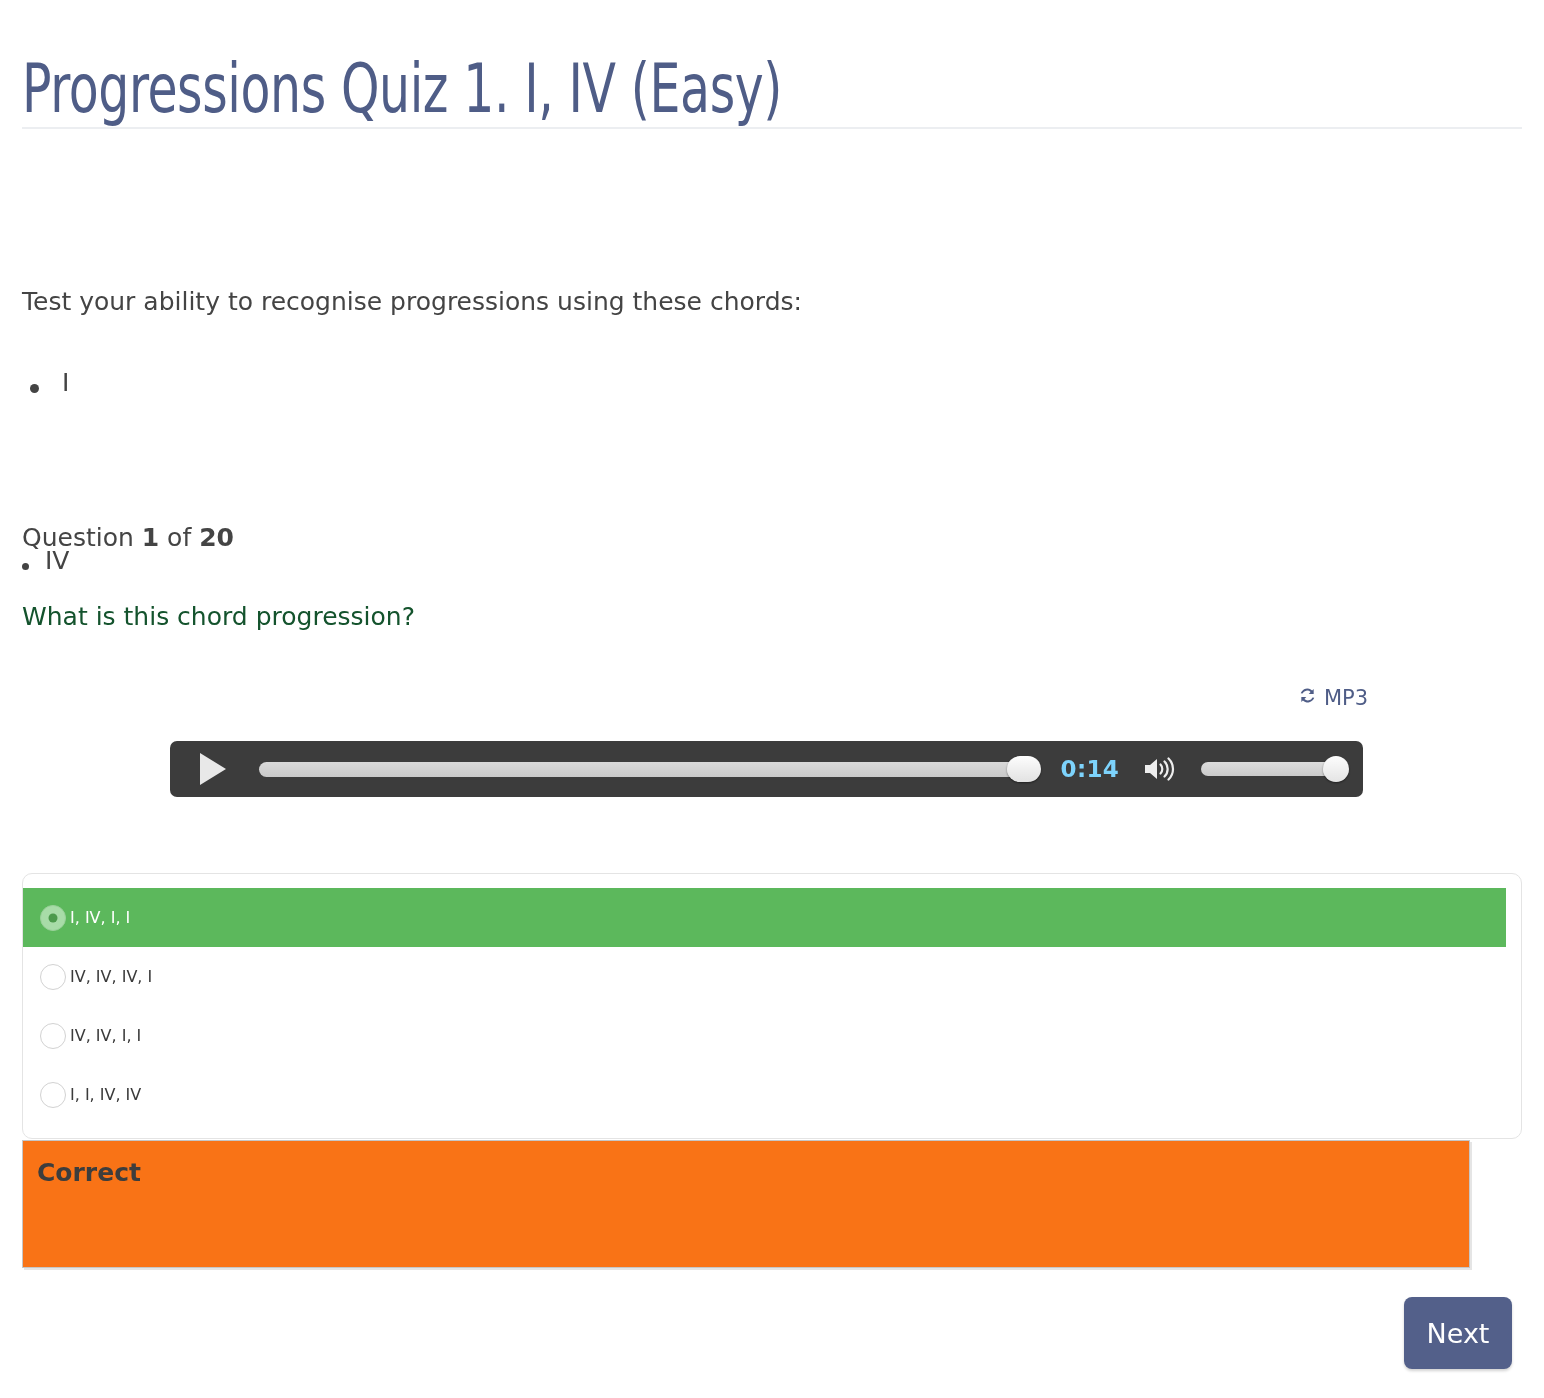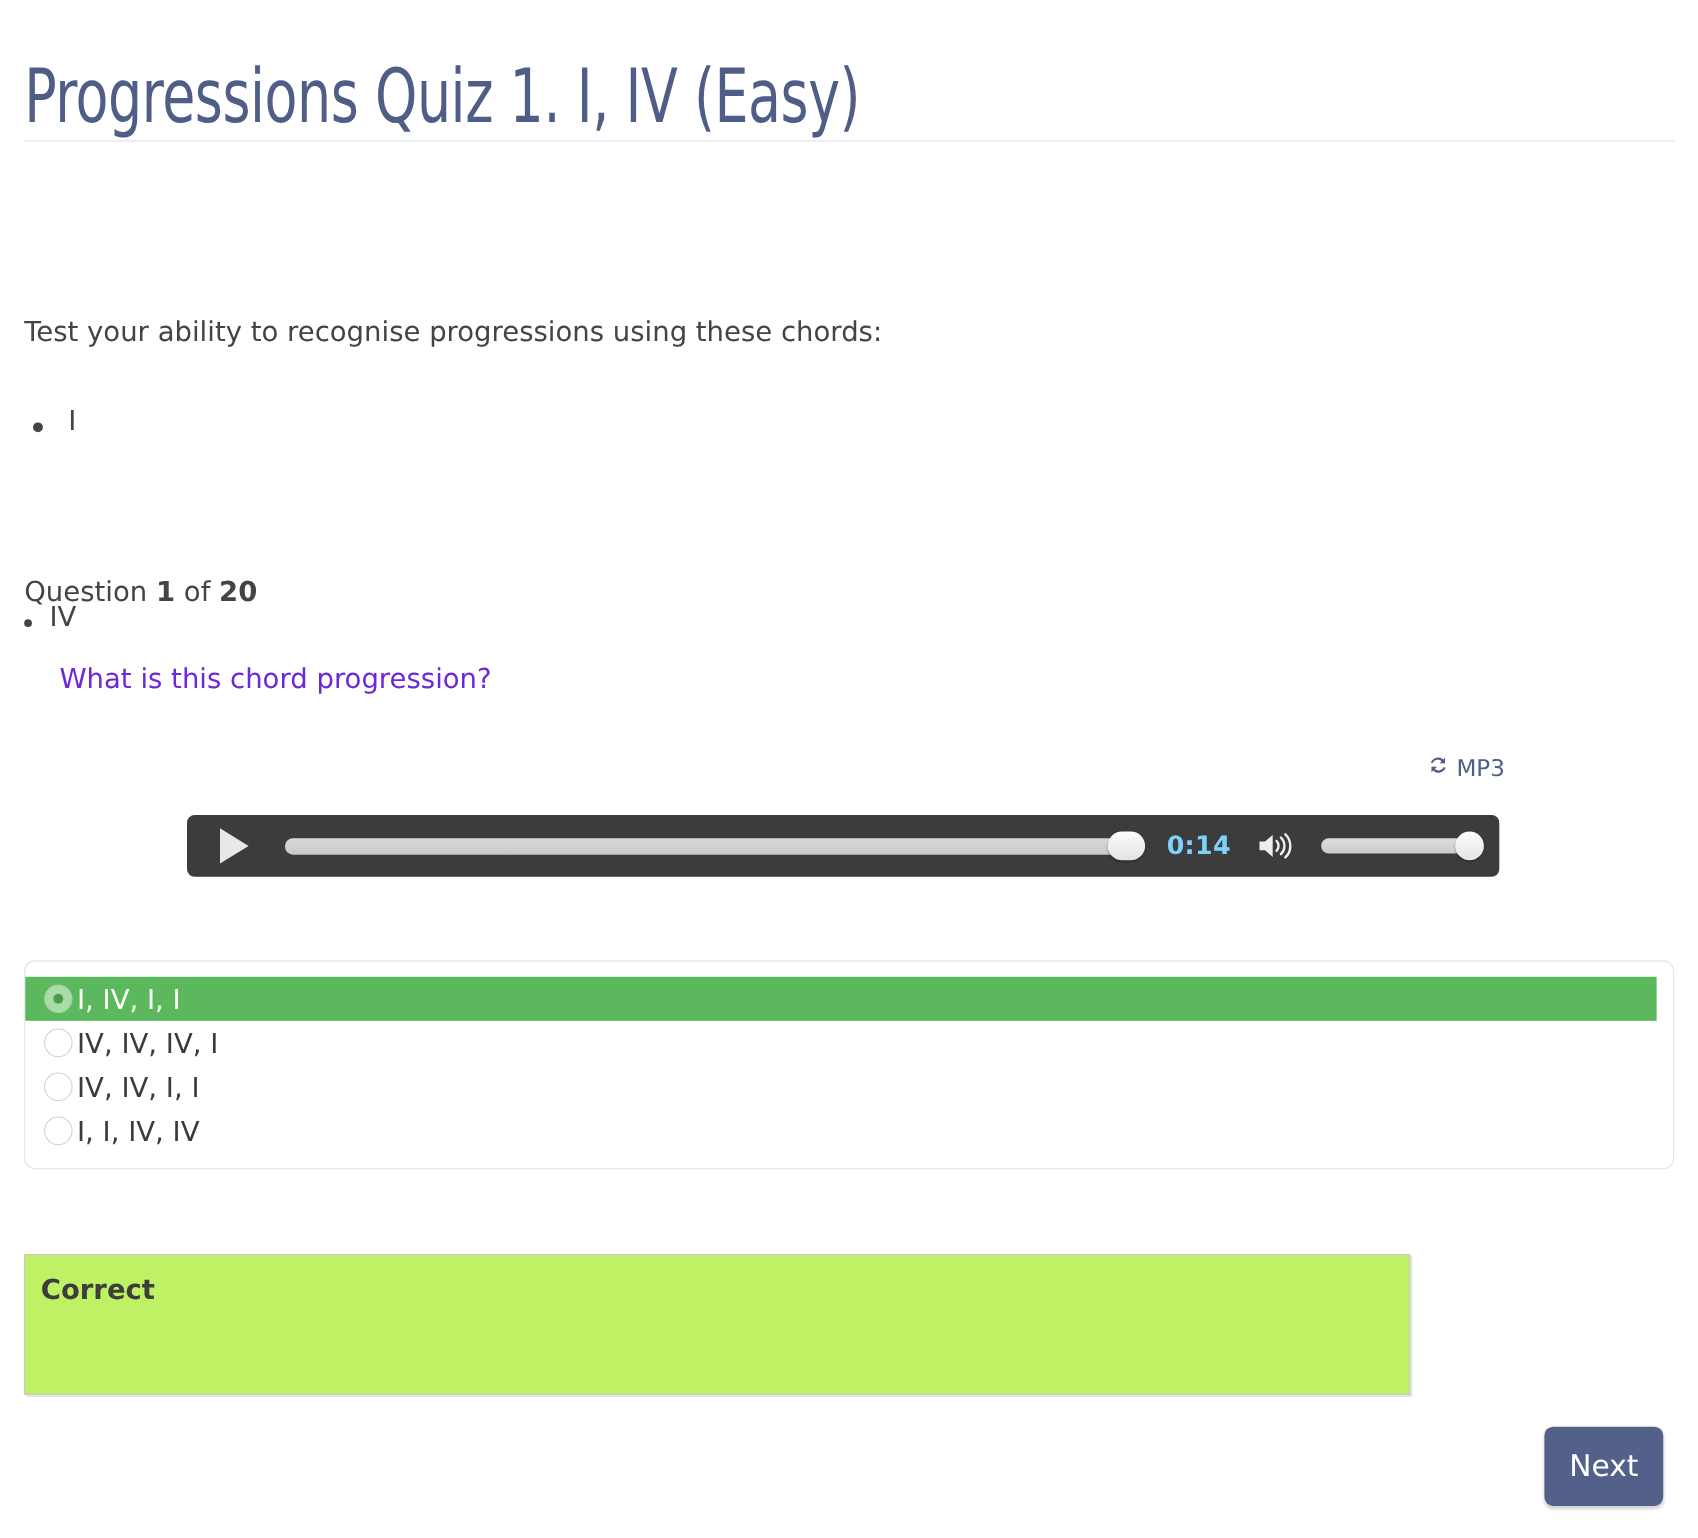--- a/index.html
+++ b/index.html
@@ -83,23 +83,22 @@
     color: #444444;
     white-space: nowrap;
   }
   .question-counter b { font-weight: 700; }
 
   .question-prompt {
     position: absolute;
     left: 22px;
     top: 602px;
     font-size: 25px;
-    color: #6d28d9;
-    white-space: nowrap;
-    margin-left: 32px;
+    color: #14532d;
+    white-space: nowrap;
   }
 
   
   .mp3-link {
     position: absolute;
     left: 1298px;
     top: 686px;
     display: flex;
     align-items: flex-start;
     gap: 7px;
@@ -214,25 +213,25 @@
     width: 1500px;
     box-sizing: border-box;
     border: 1px solid #e4e4e4;
     border-radius: 10px;
     background: #ffffff;
     padding: 14px 0 14px 0;
   }
   .option-row {
     display: flex;
     align-items: center;
-    height: 40px;
+    height: 59px;
     padding-left: 17px;
     margin-right: 15px;
     cursor: pointer;
-    font-size: 25px;
+    font-size: 16px;
     color: #3b3b3b;
   }
   .option-row.selected {
     background: #5cb85c;
     color: #ffffff;
   }
   .radio-mark {
     flex: 0 0 auto;
     width: 26px;
     height: 26px;
@@ -258,24 +257,24 @@
   }
   .option-label {
     white-space: nowrap;
   }
 
   
   .feedback-box {
     position: absolute;
     left: 22px;
     top: 1140px;
-    width: 1260px;
+    width: 1448px;
     height: 128px;
     box-sizing: border-box;
-    background: #bef264;
+    background: #f97316;
     border: 1px solid #c6c6c6;
     box-shadow: 2px 2px 0 rgba(0,0,0,0.10);
     padding: 17px 0 0 14px;
   }
   .feedback-title {
     font-size: 25px;
     font-weight: 700;
     color: #3d3d3d;
   }
 

